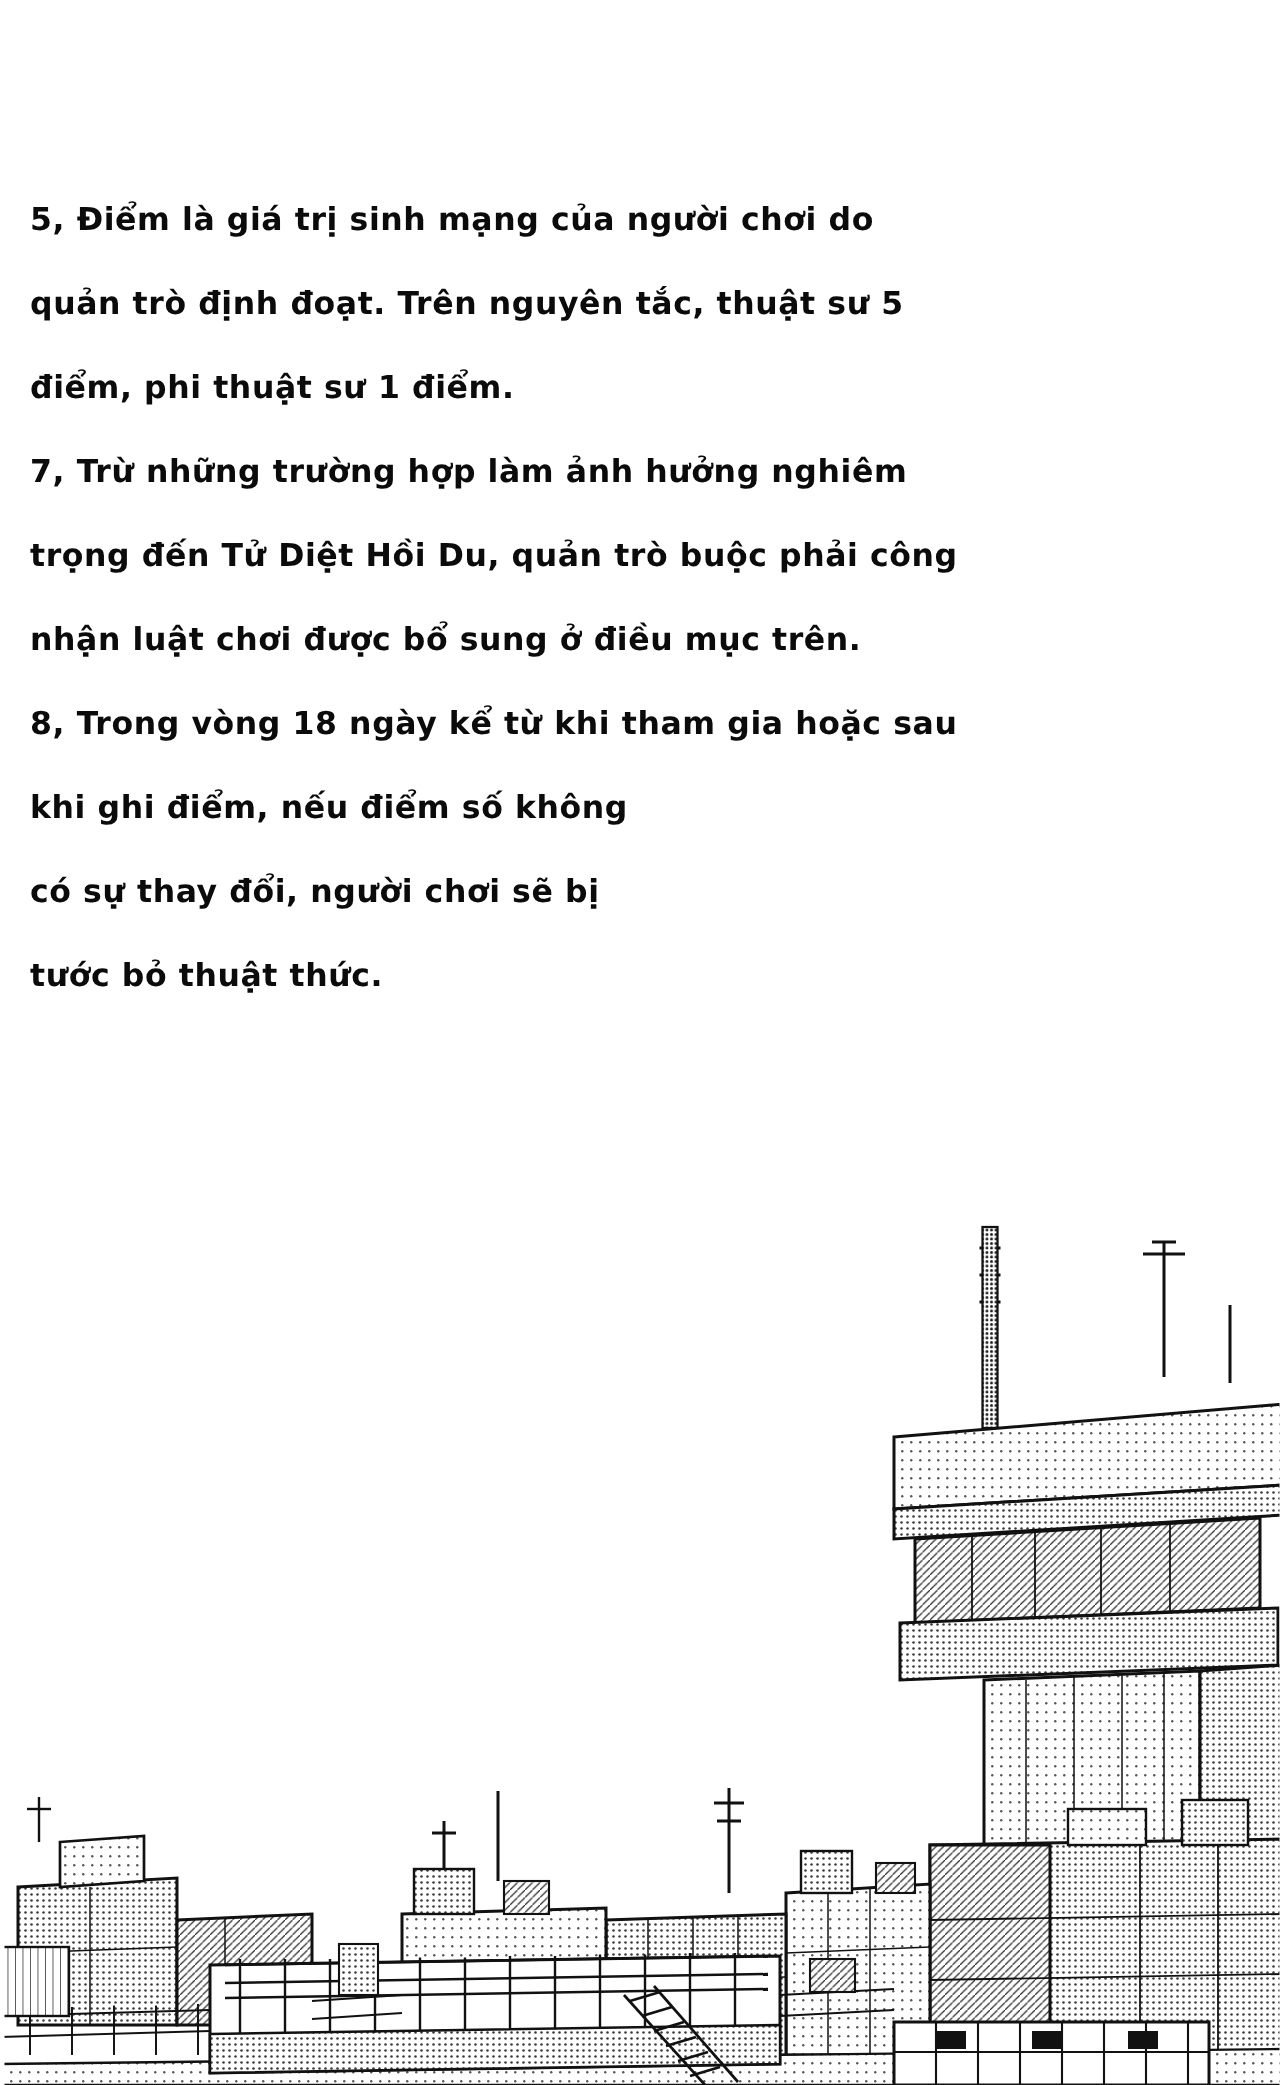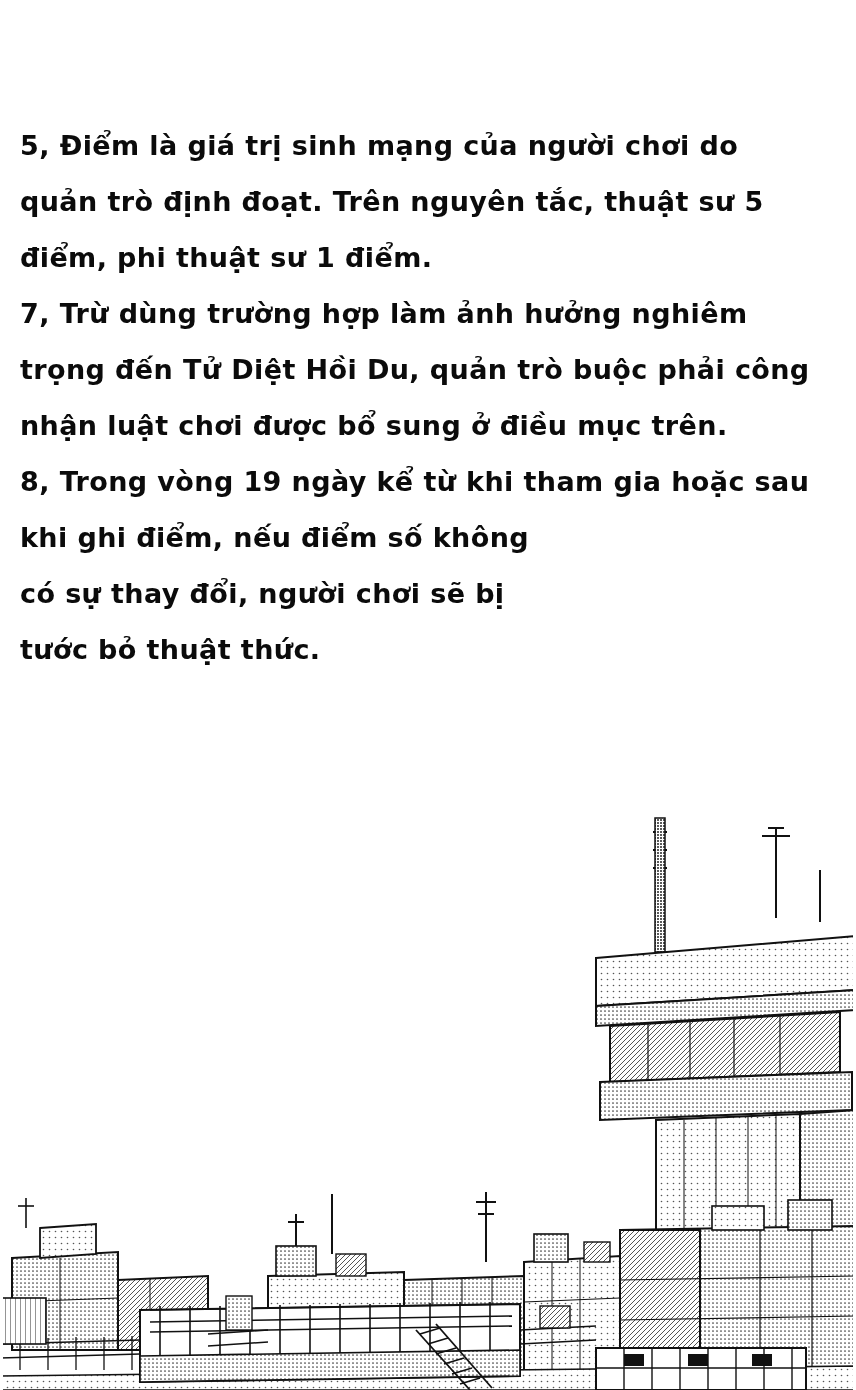--- a/index.html
+++ b/index.html
@@ -22,21 +22,21 @@
   .text-block {
     position: absolute;
     left: 20px;
     top: 118px;
     width: 830px;
     z-index: 5;
   }
   .para {
     font-family: "DejaVu Sans", sans-serif;
     font-weight: bold;
-    font-size: 27px;
+    font-size: 21px;
     line-height: 56px;
     letter-spacing: 0.4px;
     color: #0b0b0b;
     margin: 0 0 0 0;
     white-space: pre-wrap;
   }
 
   
   .art {
     position: absolute;
@@ -66,24 +66,24 @@
 </style>
 </head>
 <body>
 
 <div class="page">
 
   <div class="text-block">
     <p class="para">5, Điểm là giá trị sinh mạng của người chơi do
 quản trò định đoạt. Trên nguyên tắc, thuật sư 5
 điểm, phi thuật sư 1 điểm.</p>
-    <p class="para">7, Trừ dùng trường hợp làm ảnh hưởng nghiêm
+    <p class="para">7, Trừ những trường hợp làm ảnh hưởng nghiêm
 trọng đến Tử Diệt Hồi Du, quản trò buộc phải công
 nhận luật chơi được bổ sung ở điều mục trên.</p>
-    <p class="para">8, Trong vòng 19 ngày kể từ khi tham gia hoặc sau
+    <p class="para">8, Trong vòng 18 ngày kể từ khi tham gia hoặc sau
 khi ghi điểm, nếu điểm số không
 có sự thay đổi, người chơi sẽ bị
 tước bỏ thuật thức.</p>
   </div>
 
   <div class="art">
     <svg viewBox="0 0 856 580" xmlns="http://www.w3.org/2000/svg">
       <defs>
         <pattern id="dots" width="4" height="4" patternUnits="userSpaceOnUse">
           <rect width="4" height="4" fill="#ffffff"></rect>

